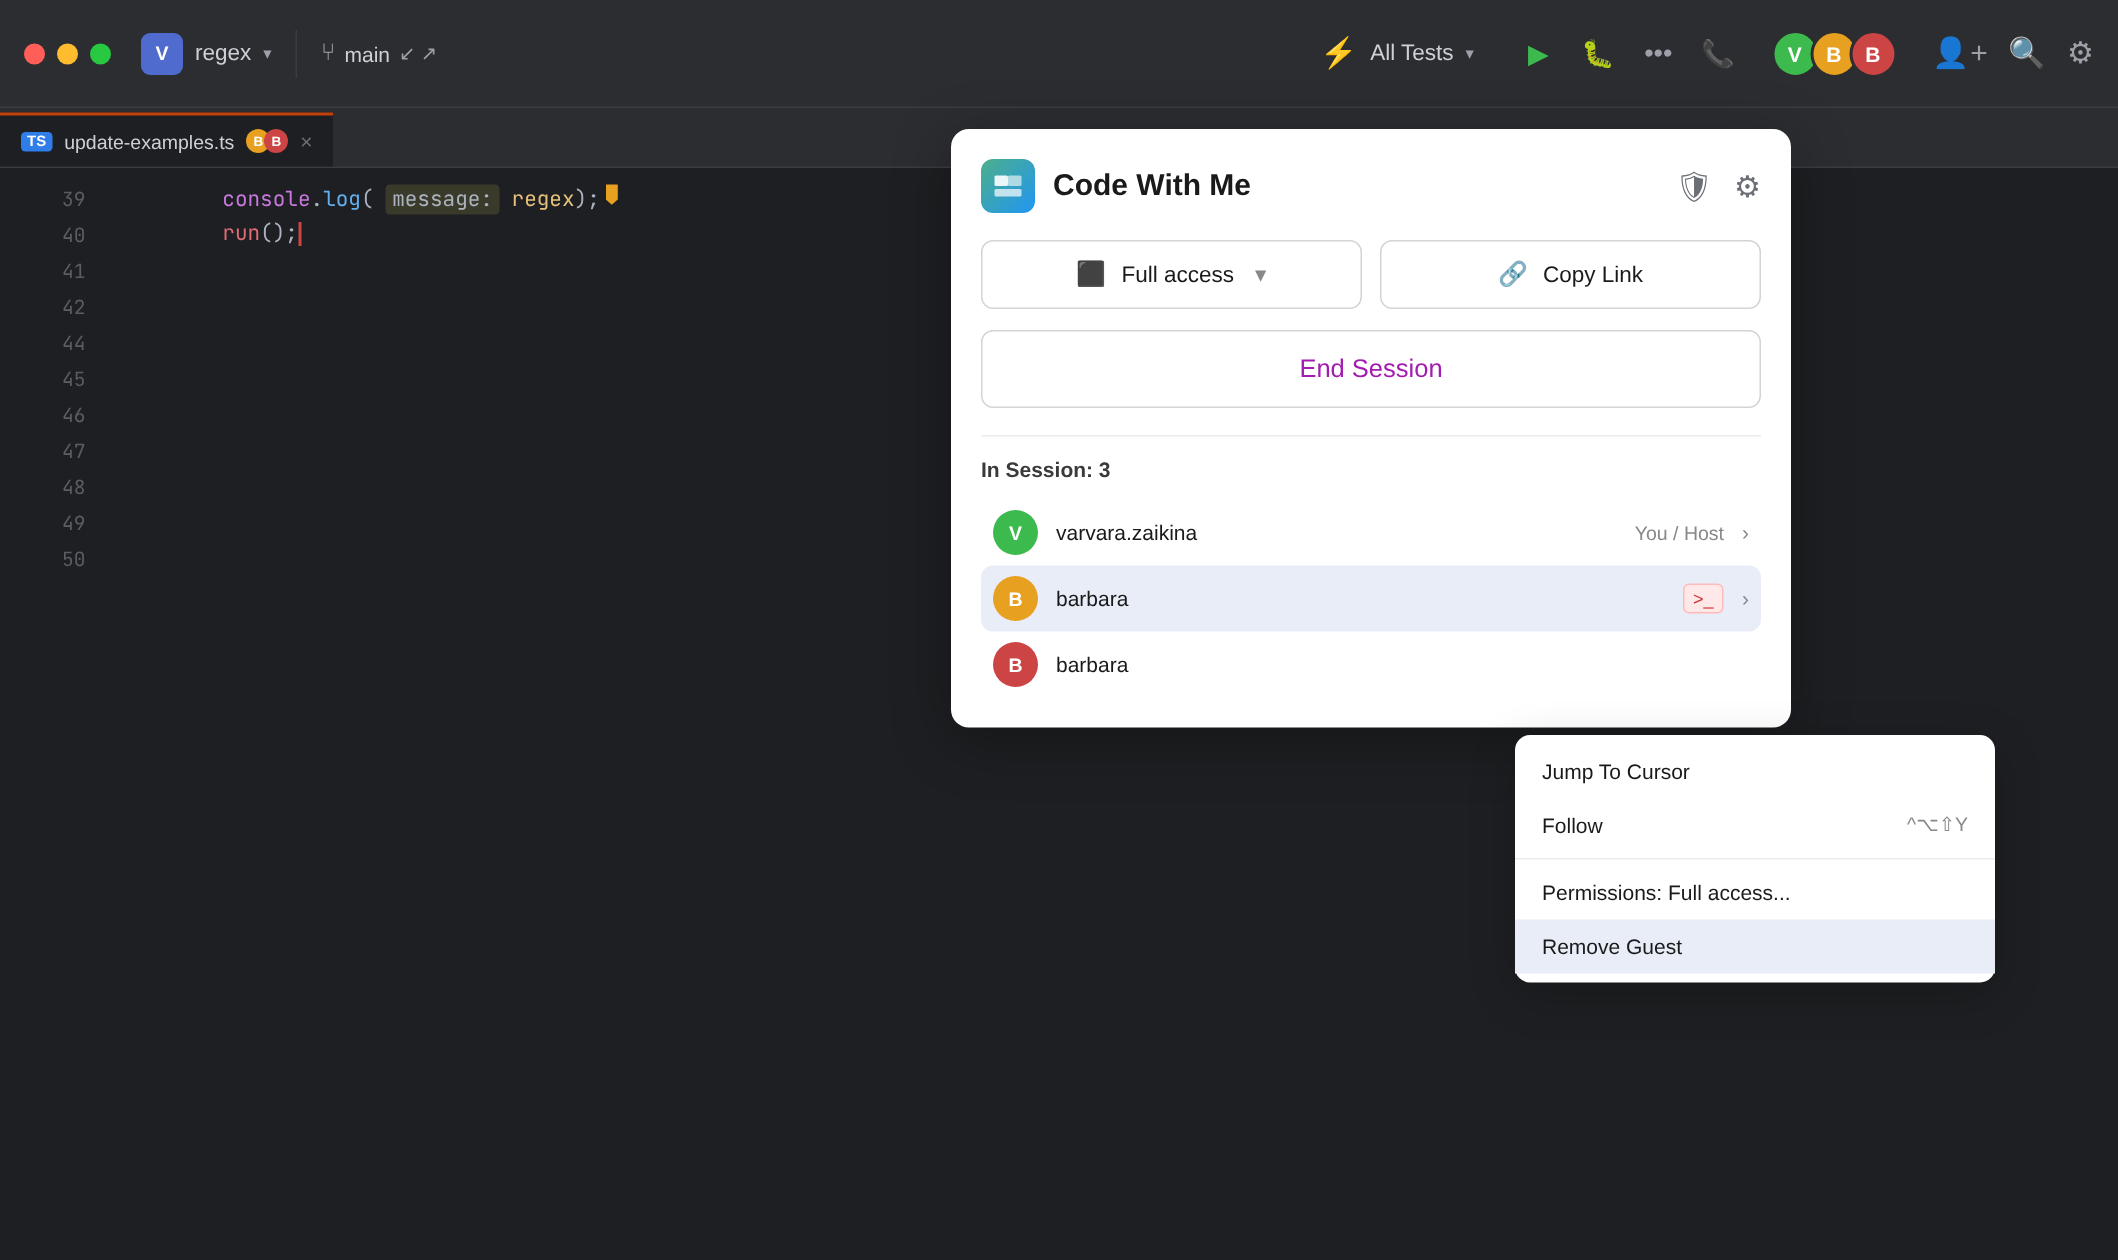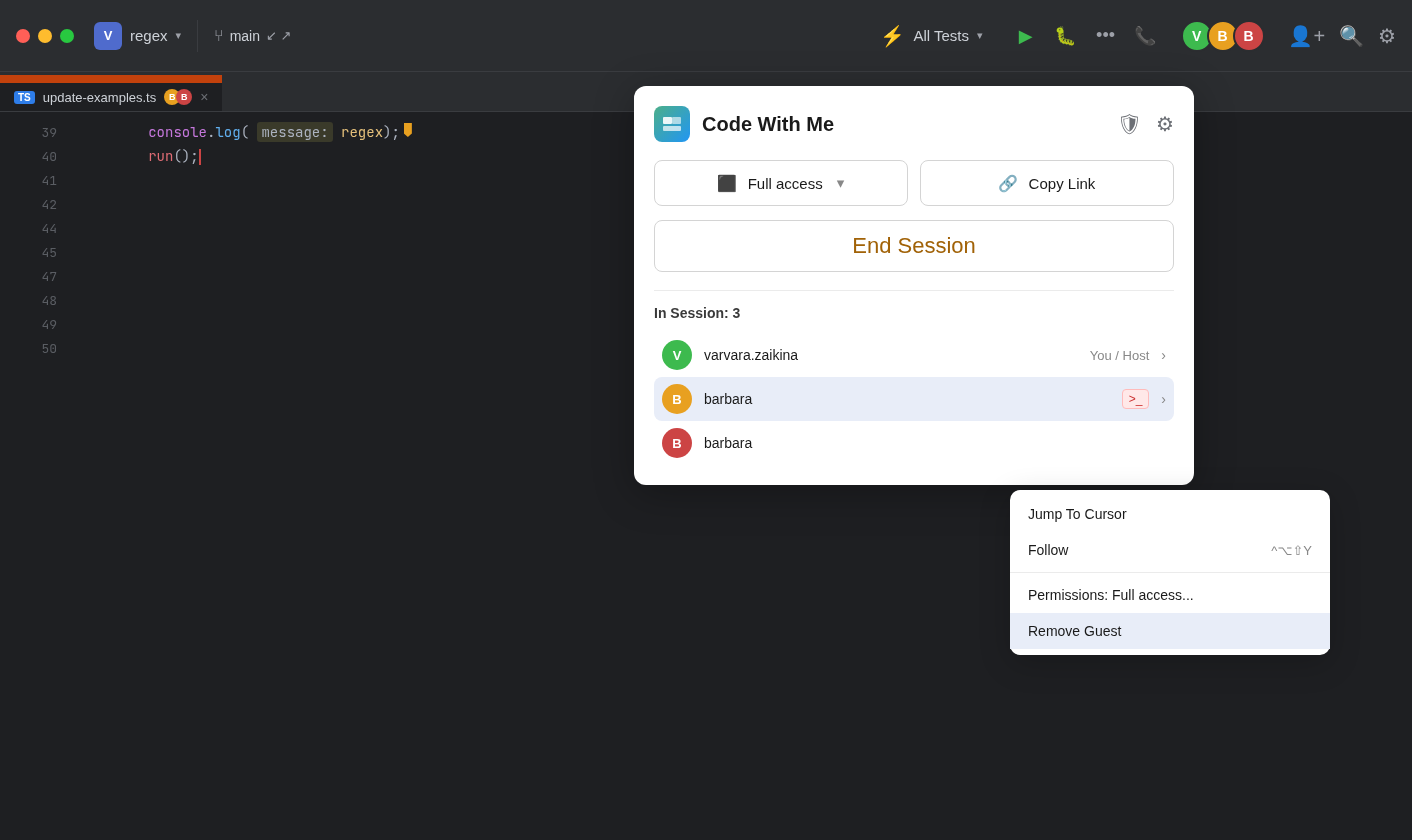--- a/index.html
+++ b/index.html
@@ -177,21 +177,21 @@
       align-items: flex-end;
       border-bottom: 1px solid #3a3c40;
     }
     .tab {
       display: flex;
       align-items: center;
       gap: 8px;
       padding: 0 14px;
       height: 36px;
       background: #1e1f22;
-      border-top: 8px solid #c2410c;
+      border-top: 2px solid #c2410c;
       color: #cdd1d7;
       font-size: 13px;
       cursor: pointer;
       position: relative;
     }
     .tab-ts-badge {
       background: #2e7de9;
       color: white;
       font-size: 10px;
       font-weight: bold;
@@ -370,22 +370,22 @@
       font-size: 16px;
       color: #444;
     }
 
     .cwm-end-btn {
       width: 100%;
       height: 52px;
       border: 1.5px solid #d4d4d4;
       border-radius: 8px;
       background: white;
-      color: #a16207;
-      font-size: 22px;
+      color: #a21caf;
+      font-size: 17px;
       font-weight: 500;
       cursor: pointer;
       margin-bottom: 18px;
     }
 
     .cwm-divider {
       height: 1px;
       background: #ebebeb;
       margin-bottom: 14px;
     }
@@ -451,21 +451,21 @@
       left: 1010px;
       width: 320px;
       background: white;
       border-radius: 10px;
       box-shadow: 0 8px 32px rgba(0,0,0,0.2);
       padding: 6px 0;
       z-index: 200;
     }
     .ctx-item {
       display: flex;
-      align-items: center;
+      align-items: flex-start;
       justify-content: space-between;
       padding: 10px 18px;
       font-size: 14px;
       color: #1a1a1a;
       cursor: pointer;
     }
     .ctx-item.active { background: #e8edf8; }
     .ctx-shortcut {
       color: #888;
       font-size: 13px;
@@ -564,20 +564,24 @@
     <div class="code-line">
       <span class="line-num">42</span>
       <span class="line-content"></span>
     </div>
     <div class="code-line">
       <span class="line-num">44</span>
       <span class="line-content"></span>
     </div>
     <div class="code-line">
       <span class="line-num">45</span>
+      <span class="line-content"></span>
+    </div>
+    <div class="code-line">
+      <span class="line-num">46</span>
       <span class="line-content"></span>
     </div>
     <div class="code-line">
       <span class="line-num">47</span>
       <span class="line-content"></span>
     </div>
     <div class="code-line">
       <span class="line-num">48</span>
       <span class="line-content"></span>
     </div>

